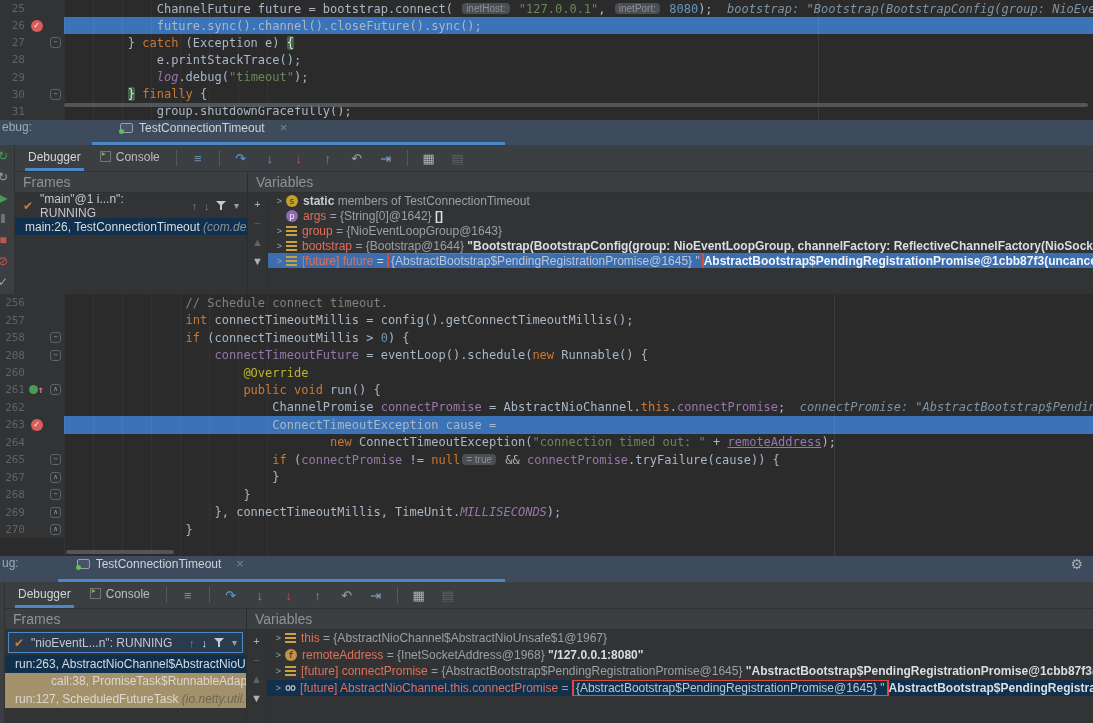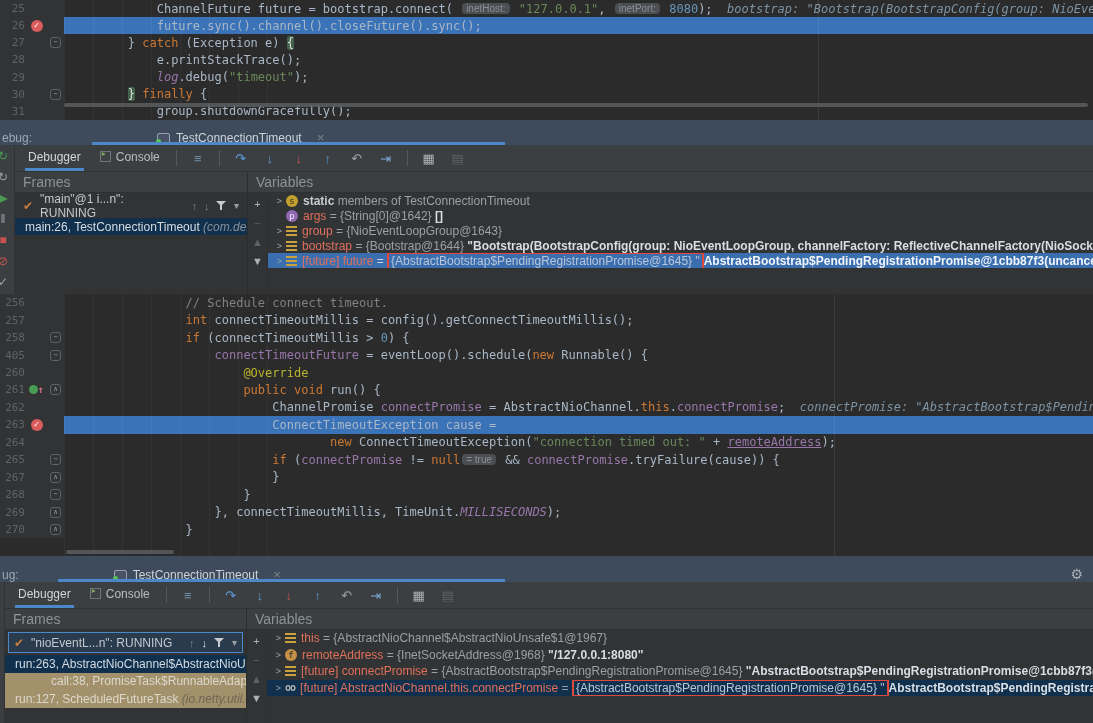--- a/index.html
+++ b/index.html
@@ -25,21 +25,21 @@
   .hthumb{position:absolute;height:4px;border-radius:2px;background:#5A5E60;opacity:.85;}
   
   .t-d{color:#A9B7C6}.t-k{color:#CC7832}.t-s{color:#6A8759}.t-n{color:#6897BB}.t-c{color:#808080}
   .t-f{color:#9876AA}.t-fi{color:#9876AA;font-style:italic}.t-a{color:#BBB529}
   .t-v{color:#7D93A3;font-style:italic}
   .t-u{color:#9876AA;text-decoration:underline}
   .t-br{background:#45634C;color:#D8E2DA;border-radius:2px;}
   .t-h{background:#4B4E52;color:#8C9096;border-radius:4px;padding:0 4px;font-size:10px;
        font-family:"Liberation Sans",sans-serif;margin:0 2px;}
   
-  .dhead{display:flex;align-items:flex-end;background:#3D4B5C;position:relative;font-size:12px;color:#9DA9B5;gap:37px;}
+  .dhead{display:flex;align-items:flex-start;background:#3D4B5C;position:relative;font-size:12px;color:#9DA9B5;}
   .wlabel{padding-left:2px;}
   .dtab{display:flex;align-items:center;gap:6px;color:#CDD3D8;}
   .s0 .dtab{margin-left:88px}.s1 .dtab{margin-left:58px}
   .winico{display:inline-block;width:13px;height:10px;border:1px solid #97A0B8;border-radius:2px;
           background:#4A5366;position:relative;box-sizing:border-box;}
   .winico:after{content:"";position:absolute;left:-2px;bottom:-2px;width:5px;height:5px;border-radius:50%;background:#57C454;}
   .xbtn{color:#7F848A;margin-left:9px;font-size:13px;}
   .gear{margin-left:auto;margin-right:10px;color:#A8ADB2;font-size:14px;}
   .tabunder{position:absolute;bottom:0;height:3px;background:#4A88C7;}
   .s0 .tabunder{left:92px;width:413px}.s1 .tabunder{left:58px;width:447px}
@@ -201,21 +201,21 @@
             </div>
           </div>
         </div>
       </div>
     </section>
   <section class="sec s1" style="height: 429px;">
       <div class="editor" style="height: 262px;">
         <div class="eline" style="height: 17.4667px;"><div class="gut"><span class="lnum">256</span><span class="gicon"></span></div><div class="codewrap"><span class="t-c">                // Schedule connect timeout.</span></div></div>
         <div class="eline" style="height: 17.4667px;"><div class="gut"><span class="lnum">257</span><span class="gicon"></span></div><div class="codewrap"><span class="t-d">                </span><span class="t-k">int</span><span class="t-d"> connectTimeoutMillis = config().getConnectTimeoutMillis();</span></div></div>
         <div class="eline" style="height: 17.4667px;"><div class="gut"><span class="lnum">258</span><span class="gicon"></span><span class="fold">−</span></div><div class="codewrap"><span class="t-d">                </span><span class="t-k">if</span><span class="t-d"> (connectTimeoutMillis &gt; </span><span class="t-n">0</span><span class="t-d">) {</span></div></div>
-        <div class="eline" style="height: 17.4667px;"><div class="gut"><span class="lnum">405</span><span class="gicon"></span><span class="fold">−</span></div><div class="codewrap"><span class="t-d">                    </span><span class="t-f">connectTimeoutFuture</span><span class="t-d"> = eventLoop().schedule(</span><span class="t-k">new</span><span class="t-d"> Runnable() {</span></div></div>
+        <div class="eline" style="height: 17.4667px;"><div class="gut"><span class="lnum">208</span><span class="gicon"></span><span class="fold">−</span></div><div class="codewrap"><span class="t-d">                    </span><span class="t-f">connectTimeoutFuture</span><span class="t-d"> = eventLoop().schedule(</span><span class="t-k">new</span><span class="t-d"> Runnable() {</span></div></div>
         <div class="eline" style="height: 17.4667px;"><div class="gut"><span class="lnum">260</span><span class="gicon"></span></div><div class="codewrap"><span class="t-a">                        @Override</span></div></div>
         <div class="eline" style="height: 17.4667px;"><div class="gut"><span class="lnum">261</span><span class="gicon"><span class="odot"></span><span class="oarr">↑</span></span><span class="fold">∧</span></div><div class="codewrap"><span class="t-d">                        </span><span class="t-k">public</span><span class="t-d"> </span><span class="t-k">void</span><span class="t-d"> run() {</span></div></div>
         <div class="eline" style="height: 17.4667px;"><div class="gut"><span class="lnum">262</span><span class="gicon"></span></div><div class="codewrap"><span class="t-d">                            ChannelPromise </span><span class="t-f">connectPromise</span><span class="t-d"> = AbstractNioChannel.</span><span class="t-k">this</span><span class="t-d">.</span><span class="t-f">connectPromise</span><span class="t-d">;  </span><span class="t-v">connectPromise: "AbstractBootstrap$PendingRegistrat</span></div></div>
         <div class="eline active" style="height: 17.4667px;"><div class="gut"><span class="lnum">263</span><span class="gicon"><span class="bp">✓</span></span></div><div class="codewrap"><span class="t-d">                            ConnectTimeoutException cause =</span></div></div>
         <div class="eline" style="height: 17.4667px;"><div class="gut"><span class="lnum">264</span><span class="gicon"></span></div><div class="codewrap"><span class="t-d">                                    </span><span class="t-k">new</span><span class="t-d"> ConnectTimeoutException(</span><span class="t-s">"connection timed out: "</span><span class="t-d"> + </span><span class="t-u">remoteAddress</span><span class="t-d">);</span></div></div>
         <div class="eline" style="height: 17.4667px;"><div class="gut"><span class="lnum">265</span><span class="gicon"></span><span class="fold">−</span></div><div class="codewrap"><span class="t-d">                            </span><span class="t-k">if</span><span class="t-d"> (</span><span class="t-f">connectPromise</span><span class="t-d"> != </span><span class="t-k">null</span><span class="t-h">= true</span><span class="t-d"> &amp;&amp; </span><span class="t-f">connectPromise</span><span class="t-d">.tryFailure(cause)) {</span></div></div>
         <div class="eline" style="height: 17.4667px;"><div class="gut"><span class="lnum">267</span><span class="gicon"></span><span class="fold">∧</span></div><div class="codewrap"><span class="t-d">                            }</span></div></div>
         <div class="eline" style="height: 17.4667px;"><div class="gut"><span class="lnum">268</span><span class="gicon"></span><span class="fold">−</span></div><div class="codewrap"><span class="t-d">                        }</span></div></div>
         <div class="eline" style="height: 17.4667px;"><div class="gut"><span class="lnum">269</span><span class="gicon"></span><span class="fold">∧</span></div><div class="codewrap"><span class="t-d">                    }, connectTimeoutMillis, TimeUnit.</span><span class="t-fi">MILLISECONDS</span><span class="t-d">);</span></div></div>
         <div class="eline" style="height: 17.4667px;"><div class="gut"><span class="lnum">270</span><span class="gicon"></span><span class="fold">∧</span></div><div class="codewrap"><span class="t-d">                }</span></div></div>

